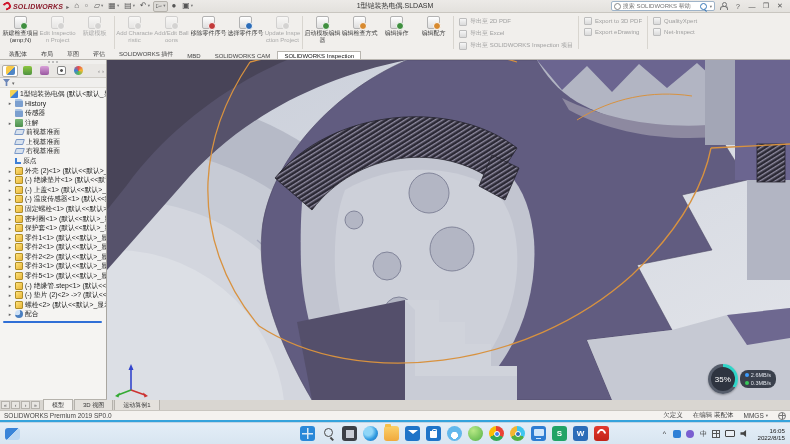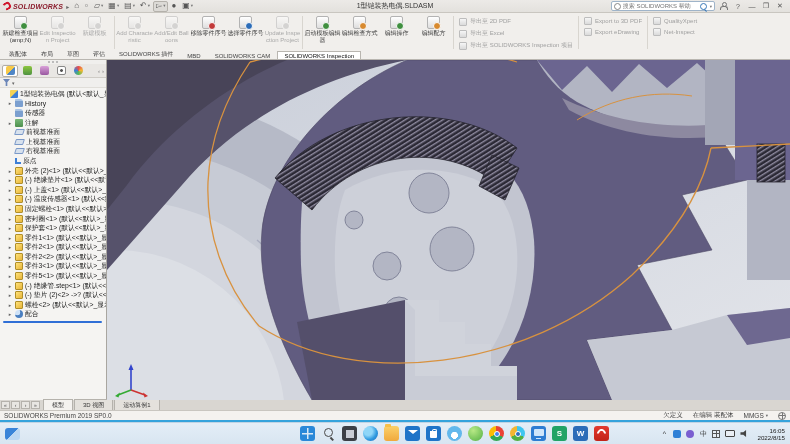--- a/index.html
+++ b/index.html
@@ -628,20 +628,37 @@
 
     <svg class="triad" width="40" height="38" viewBox="0 0 40 38">
       <line x1="20" y1="30" x2="20" y2="8" stroke="#3344cc" stroke-width="1.6"></line>
       <path d="M20,4 L17.5,10 L22.5,10 Z" fill="#3344cc"></path>
       <line x1="20" y1="30" x2="34" y2="35" stroke="#cc3333" stroke-width="1.6"></line>
       <path d="M37,36 L32,32.5 L33.5,37.5 Z" fill="#cc3333"></path>
       <line x1="20" y1="30" x2="7" y2="35" stroke="#33aa33" stroke-width="1.6"></line>
       <path d="M4,36 L9,32.5 L7.5,37.5 Z" fill="#33aa33"></path>
     </svg>
 
+    <div class="perf">
+      <div class="ring" style="--ring: #2fd5c8;">
+        <div class="ring-inner">35%</div>
+      </div>
+      <div class="pstats">
+
+          <div class="pstat">
+            <span class="pdot" style="--c: #3b9cff;"></span>
+            <span>2.6MB/s</span>
+          </div>
+
+          <div class="pstat">
+            <span class="pdot" style="--c: #35c759;"></span>
+            <span>0.3MB/s</span>
+          </div>
+        </div>
+    </div>
   </div>
 </div>
 
 <div class="doctabs">
   <span class="dnav">
 
       <span class="navb">«</span>
 
       <span class="navb">‹</span>
 

